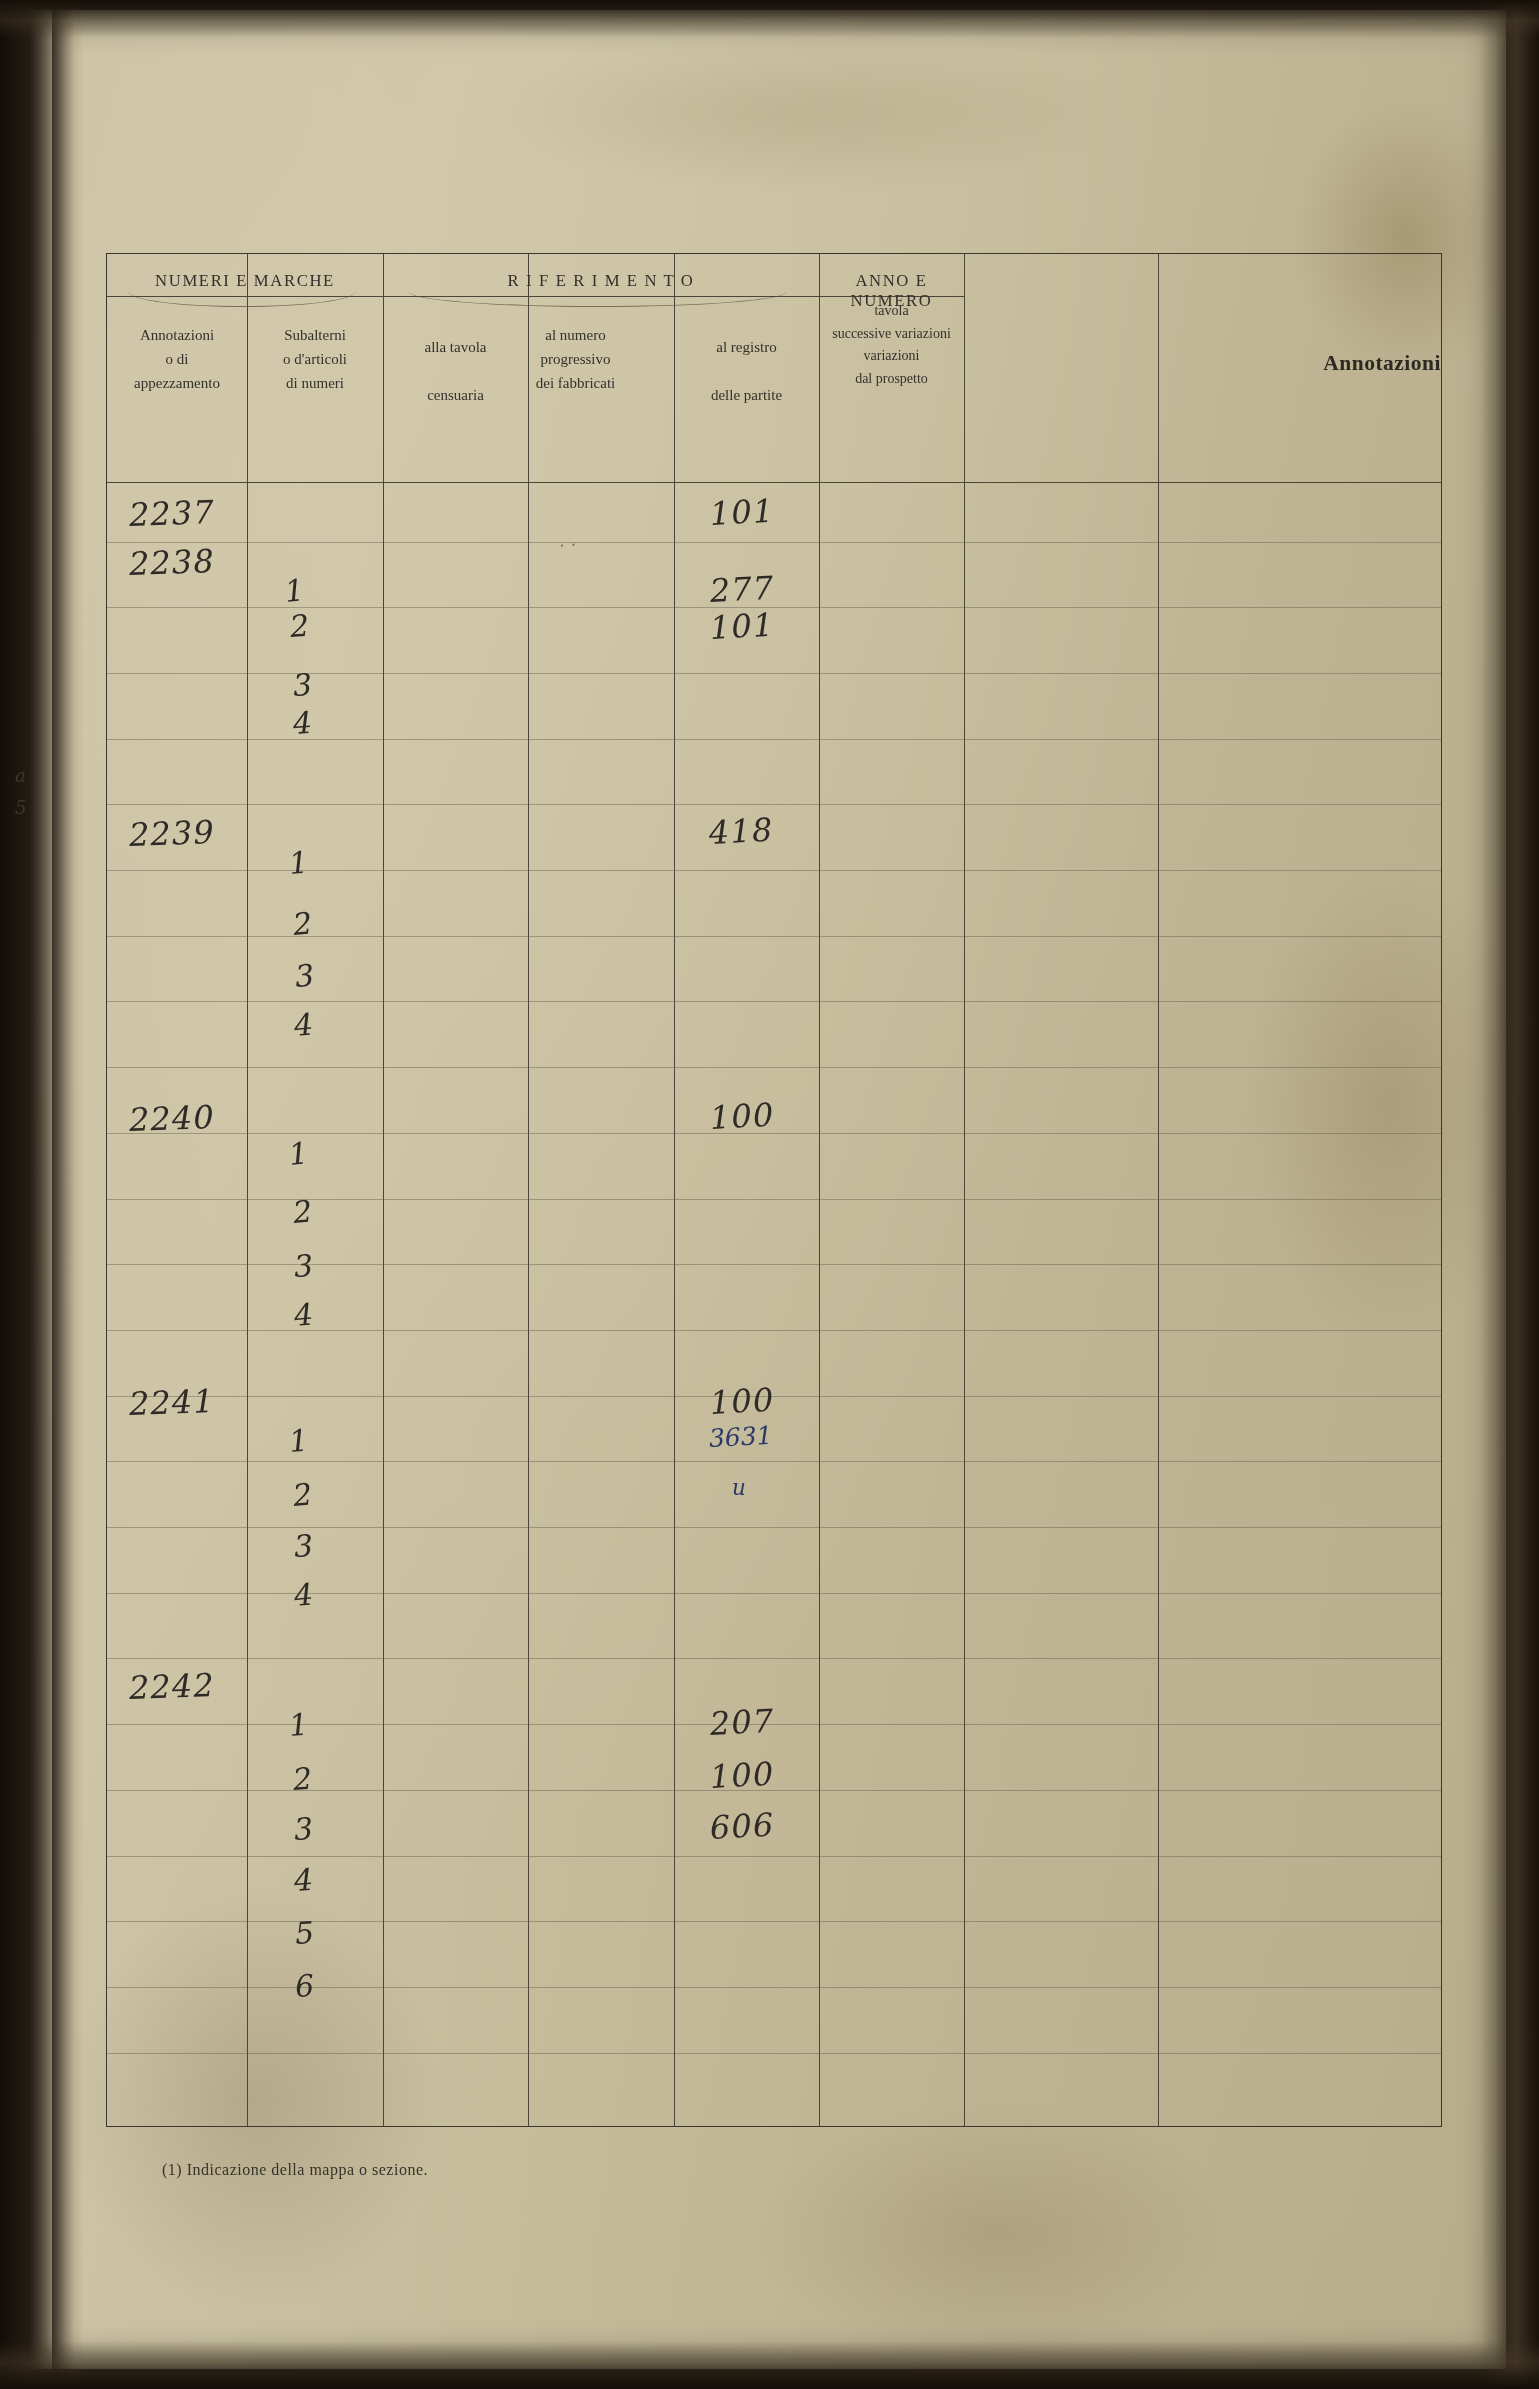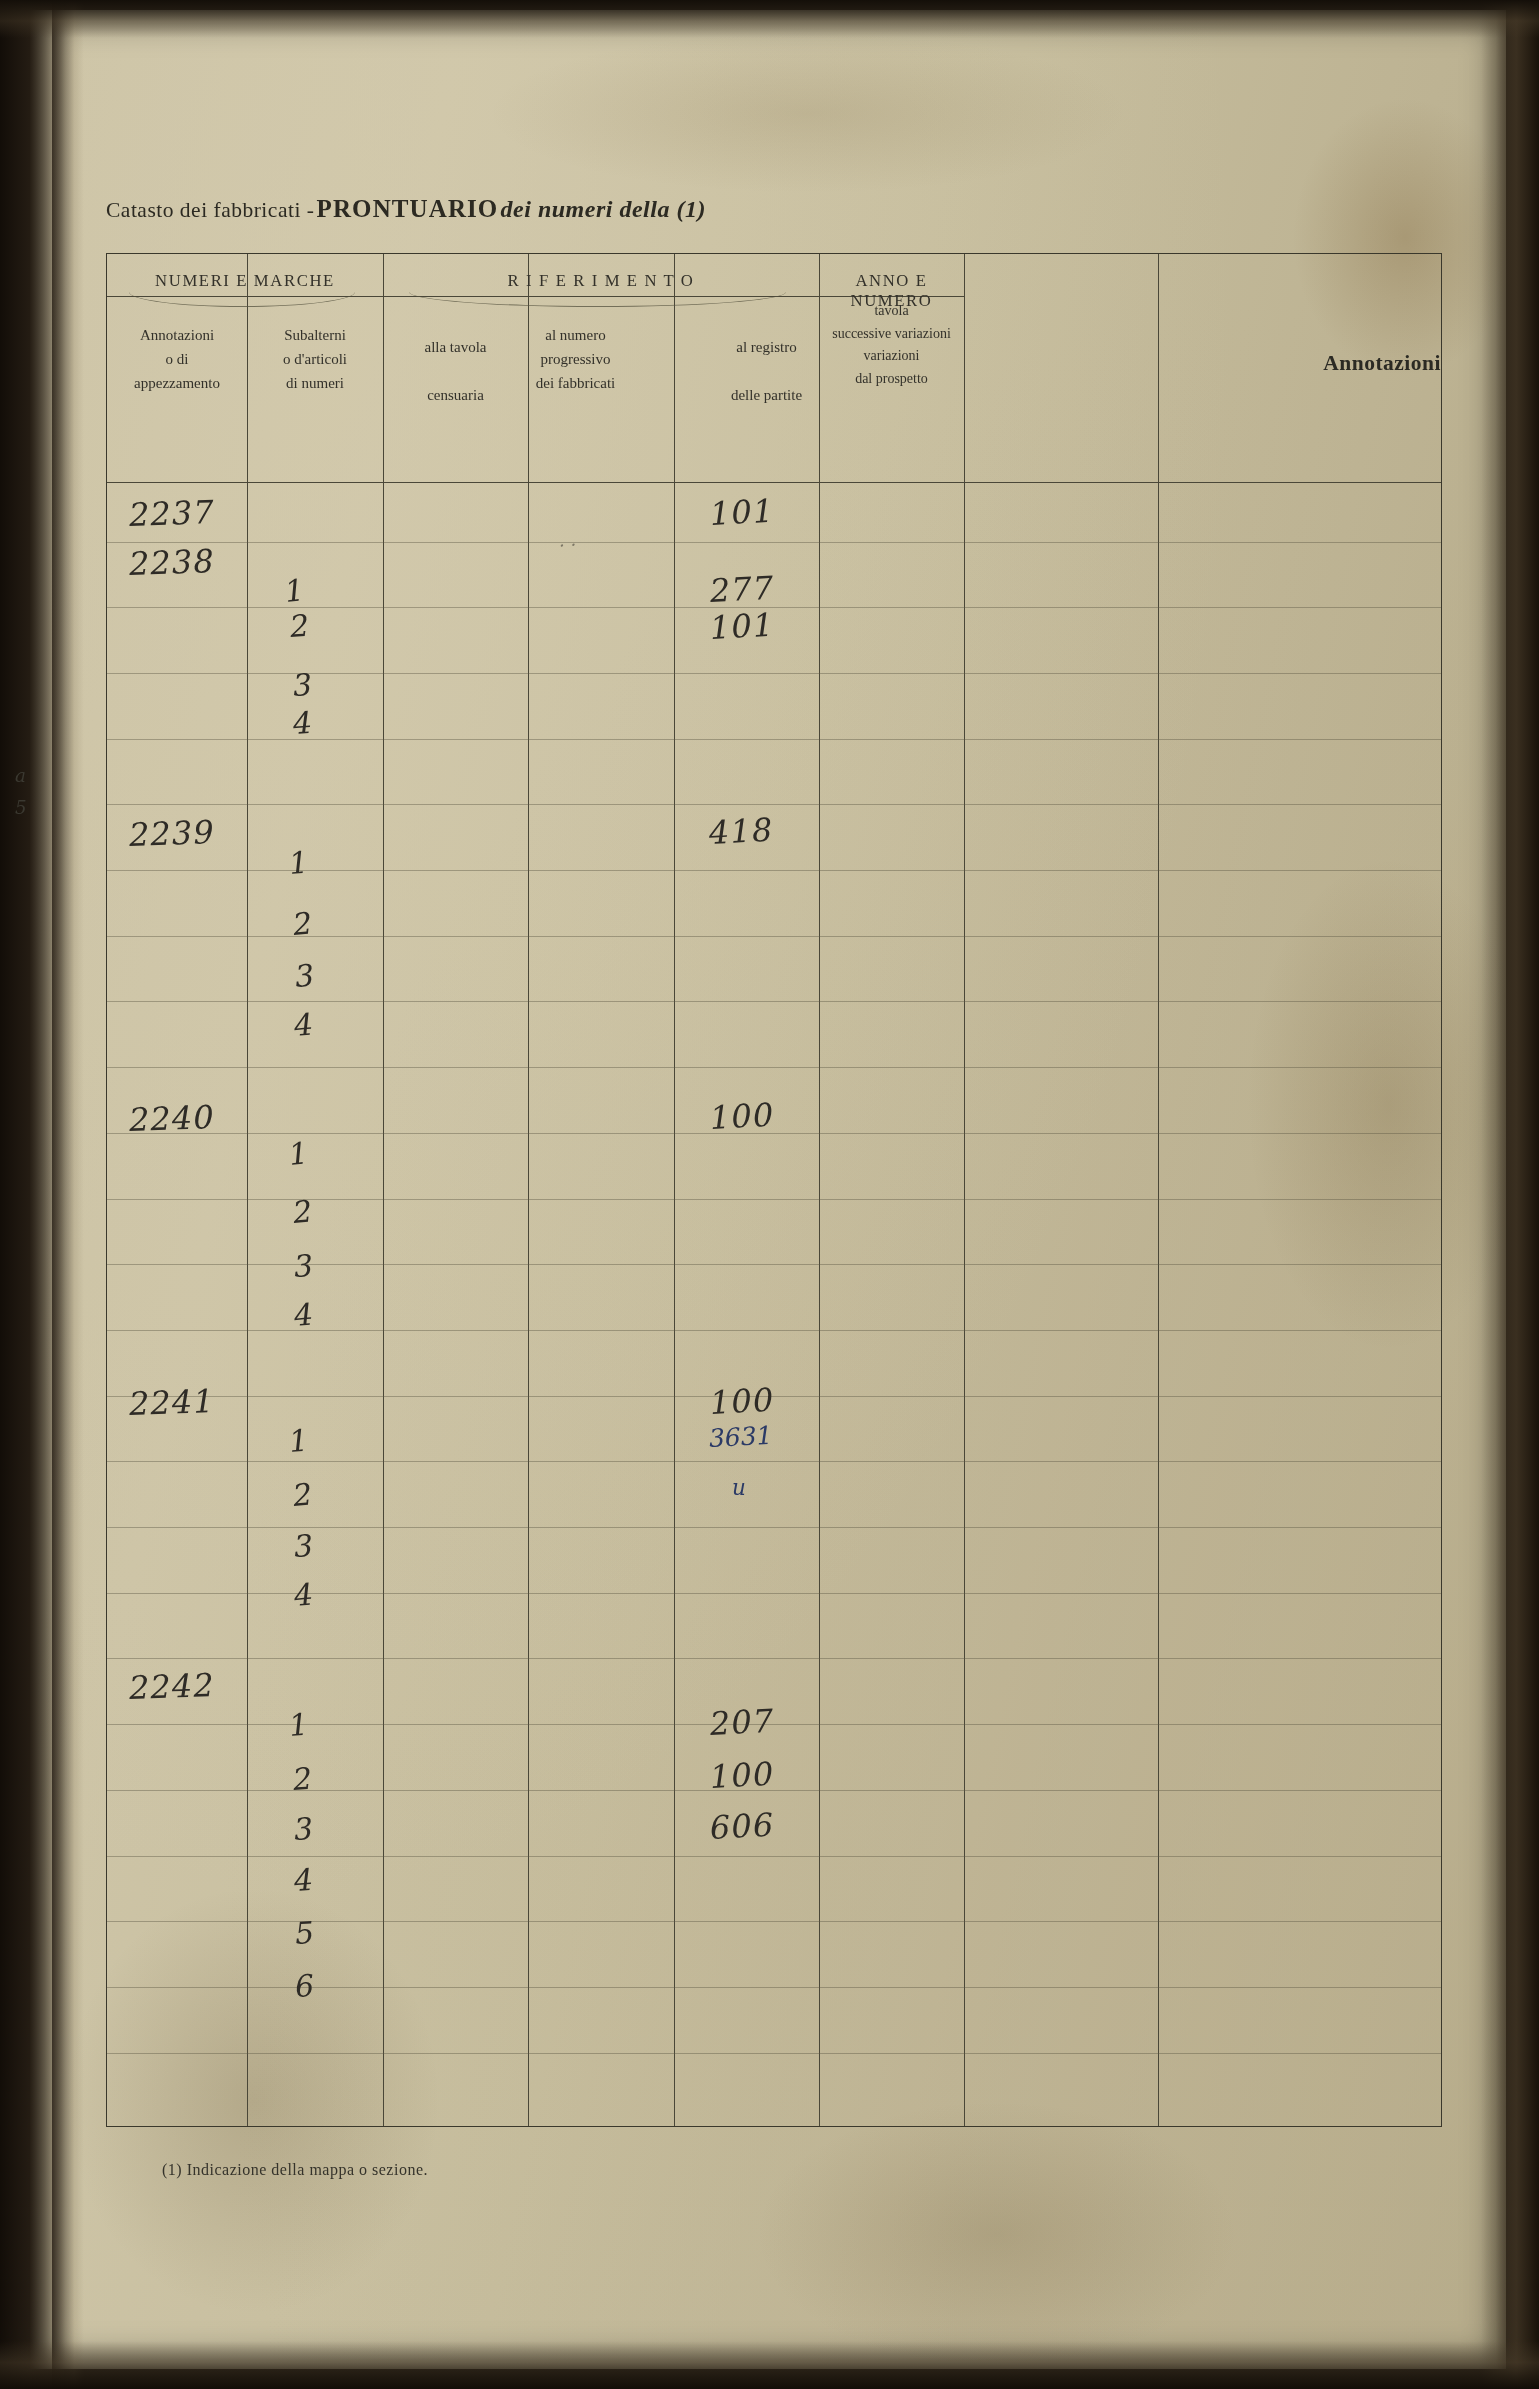--- a/index.html
+++ b/index.html
@@ -222,25 +222,20 @@
   <div class="stain" style="left:65px; top:1885px; width:377px; height:431px; background:radial-gradient(ellipse at center, rgba(90,72,40,0.20) 0%, rgba(90,72,40,0) 70%);"></div>
   <div class="stain" style="left:754px; top:2100px; width:485px; height:269px; background:radial-gradient(ellipse at center, rgba(100,80,44,0.18) 0%, rgba(100,80,44,0) 70%);"></div>
   <div class="stain" style="left:485px; top:32px; width:646px; height:162px; background:radial-gradient(ellipse at center, rgba(120,100,60,0.16) 0%, rgba(120,100,60,0) 70%);"></div>
 
   <div id="gutter"></div>
   <div id="gutter2"></div>
   <div id="rightEdge"></div>
   <div id="topEdge"></div>
   <div id="bottomEdge"></div>
 
-  <div id="headerLine">
-    <span class="small">Catasto dei fabbricati -</span>
-    <span class="bold">PRONTUARIO</span>
-    <span class="ital">dei numeri della (1)</span>
-  </div>
 
   <div id="table">
 
     <div class="vline" style="left:140px;"></div>
     <div class="vline" style="left:276px;"></div>
     <div class="vline" style="left:421px;"></div>
     <div class="vline" style="left:567px;"></div>
     <div class="vline" style="left:712px;"></div>
     <div class="vline" style="left:857px;"></div>
     <div class="vline" style="left:1051px;"></div>
@@ -272,21 +267,21 @@
       <div style="height:24px;"></div>
       <div>censuaria</div>
     </div>
 
     <div class="hdrSub" style="left:396px; width:145px; top:69px;">
       <div>al numero</div>
       <div>progressivo</div>
       <div>dei fabbricati</div>
     </div>
 
-    <div class="hdrSub" style="left:567px; width:145px; top:81px;padding-left:20px;">
+    <div class="hdrSub" style="left:567px; width:145px; top:81px;">
       <div>al registro</div>
       <div style="height:24px;"></div>
       <div>delle partite</div>
     </div>
 
     <div class="hdrSub" style="left:712px; width:145px; top:46px; font-size:14px; line-height:22.6px;">
       <div>tavola</div>
       <div>successive variazioni</div>
       <div>variazioni</div>
       <div>dal prospetto</div>

